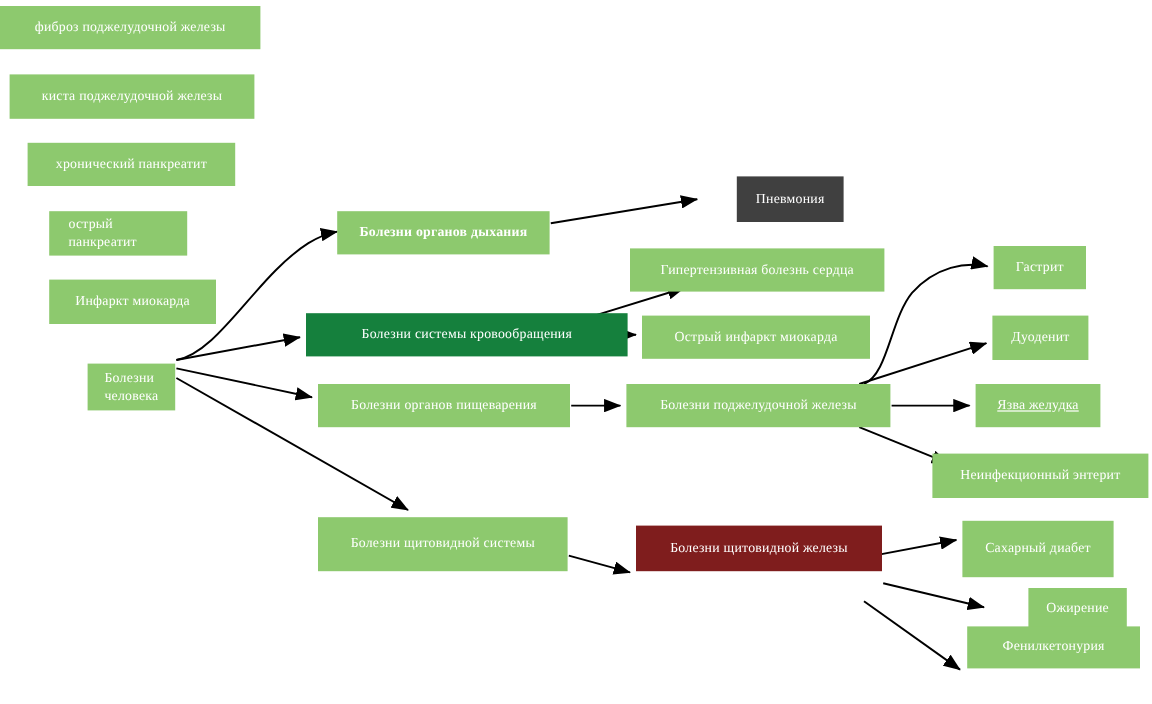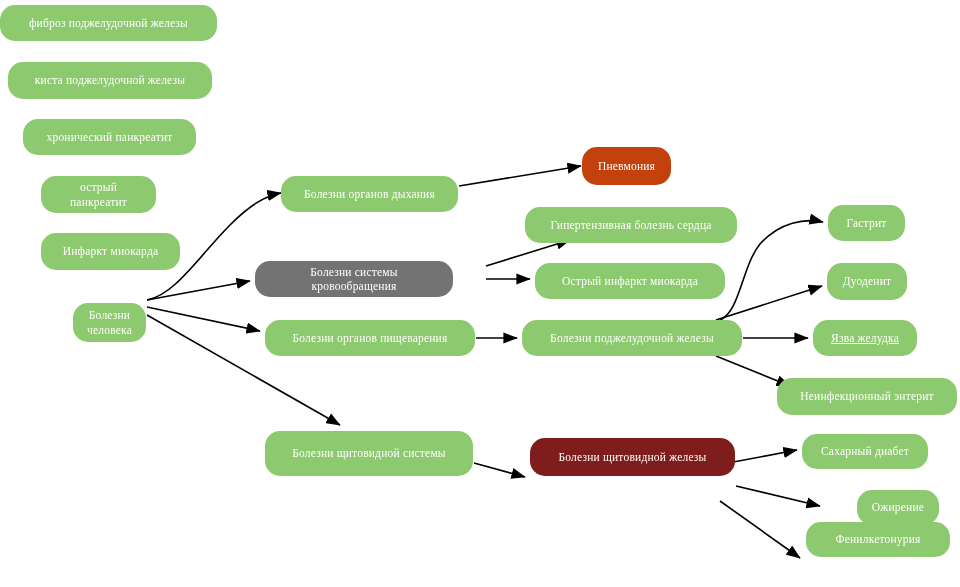--- a/index.html
+++ b/index.html
@@ -23,29 +23,27 @@
     height: 587px;
     pointer-events: none;
   }
   .node {
     position: absolute;
     background: #8DC96E;
     color: #ffffff;
     display: flex;
     align-items: center;
     justify-content: center;
-    text-align: center;
     font-size: 11.5px;
     line-height: 1.25;
     box-sizing: border-box;
     padding: 2px 16px;
     white-space: pre-line;
     letter-spacing: 0.2px;
     z-index: 2;
-    border-radius: 15px;
   }
   .node.root {
     font-size: 11.5px;
   }
 </style>
 </head>
 <body>
 
 <div id="canvas">
 
@@ -76,31 +74,31 @@
   </svg>
 
   <div id="nodes-group">
       <div class="node" style="left: 0px; top: 5px; width: 217px; height: 36px; background: rgb(141, 201, 110); color: rgb(255, 255, 255);"><span>фиброз поджелудочной железы</span></div>
       <div class="node" style="left: 8px; top: 62px; width: 204px; height: 37px; background: rgb(141, 201, 110); color: rgb(255, 255, 255);"><span>киста поджелудочной железы</span></div>
       <div class="node" style="left: 23px; top: 119px; width: 173px; height: 36px; background: rgb(141, 201, 110); color: rgb(255, 255, 255);"><span>хронический панкреатит</span></div>
       <div class="node" style="left: 41px; top: 176px; width: 115px; height: 37px; background: rgb(141, 201, 110); color: rgb(255, 255, 255);"><span>острый панкреатит</span></div>
       <div class="node" style="left: 41px; top: 233px; width: 139px; height: 37px; background: rgb(141, 201, 110); color: rgb(255, 255, 255);"><span>Инфаркт миокарда</span></div>
       <div class="node root" style="left: 73px; top: 303px; width: 73px; height: 39px; background: rgb(141, 201, 110); color: rgb(255, 255, 255);"><span>Болезни
 человека</span></div>
-      <div class="node" style="left: 281px; top: 176px; width: 177px; height: 36px; background: rgb(141, 201, 110); color: rgb(255, 255, 255);"><span>Болезни органов дыхания</span></div>
-      <div class="node" style="left: 255px; top: 261px; width: 198px; height: 36px; background: #737373; color: rgb(255, 255, 255);"><span>Болезни системы кровообращения</span></div>
+      <div class="node" style="left: 281px; top: 176px; width: 177px; height: 36px; background: rgb(141, 201, 110); color: rgb(255, 255, 255); font-weight: bold;"><span>Болезни органов дыхания</span></div>
+      <div class="node" style="left: 255px; top: 261px; width: 268px; height: 36px; background: #15803d; color: rgb(255, 255, 255);"><span>Болезни системы кровообращения</span></div>
       <div class="node" style="left: 265px; top: 320px; width: 210px; height: 36px; background: rgb(141, 201, 110); color: rgb(255, 255, 255);"><span>Болезни органов пищеварения</span></div>
       <div class="node" style="left: 265px; top: 431px; width: 208px; height: 45px; background: rgb(141, 201, 110); color: rgb(255, 255, 255);"><span>Болезни щитовидной системы</span></div>
-      <div class="node" style="left: 582px; top: 147px; width: 89px; height: 38px; background: #c2410c; color: rgb(255, 255, 255);"><span>Пневмония</span></div>
+      <div class="node" style="left: 614px; top: 147px; width: 89px; height: 38px; background: #404040; color: rgb(255, 255, 255);"><span>Пневмония</span></div>
       <div class="node" style="left: 525px; top: 207px; width: 212px; height: 36px; background: rgb(141, 201, 110); color: rgb(255, 255, 255);"><span>Гипертензивная болезнь сердца</span></div>
       <div class="node" style="left: 535px; top: 263px; width: 190px; height: 36px; background: rgb(141, 201, 110); color: rgb(255, 255, 255);"><span>Острый инфаркт миокарда</span></div>
       <div class="node" style="left: 522px; top: 320px; width: 220px; height: 36px; background: rgb(141, 201, 110); color: rgb(255, 255, 255);"><span>Болезни поджелудочной железы</span></div>
       <div class="node" style="left: 530px; top: 438px; width: 205px; height: 38px; background: #7f1d1d; color: rgb(255, 255, 255);"><span>Болезни щитовидной железы</span></div>
       <div class="node" style="left: 828px; top: 205px; width: 77px; height: 36px; background: rgb(141, 201, 110); color: rgb(255, 255, 255);"><span>Гастрит</span></div>
       <div class="node" style="left: 827px; top: 263px; width: 80px; height: 37px; background: rgb(141, 201, 110); color: rgb(255, 255, 255);"><span>Дуоденит</span></div>
       <div class="node" style="left: 813px; top: 320px; width: 104px; height: 36px; background: rgb(141, 201, 110); color: rgb(255, 255, 255); text-decoration: underline;"><span>Язва желудка</span></div>
       <div class="node" style="left: 777px; top: 378px; width: 180px; height: 37px; background: rgb(141, 201, 110); color: rgb(255, 255, 255);"><span>Неинфекционный энтерит</span></div>
-      <div class="node" style="left: 802px; top: 434px; width: 126px; height: 35px; background: rgb(141, 201, 110); color: rgb(255, 255, 255);"><span>Сахарный диабет</span></div>
+      <div class="node" style="left: 802px; top: 434px; width: 126px; height: 47px; background: rgb(141, 201, 110); color: rgb(255, 255, 255);"><span>Сахарный диабет</span></div>
       <div class="node" style="left: 825px; top: 490px; width: 82px; height: 35px; background: rgb(141, 201, 110); color: rgb(255, 255, 255); margin-left: 32px;"><span>Ожирение</span></div>
       <div class="node" style="left: 806px; top: 522px; width: 144px; height: 35px; background: rgb(141, 201, 110); color: rgb(255, 255, 255);"><span>Фенилкетонурия</span></div>
     </div>
 
 </div>
 
 </body></html>

